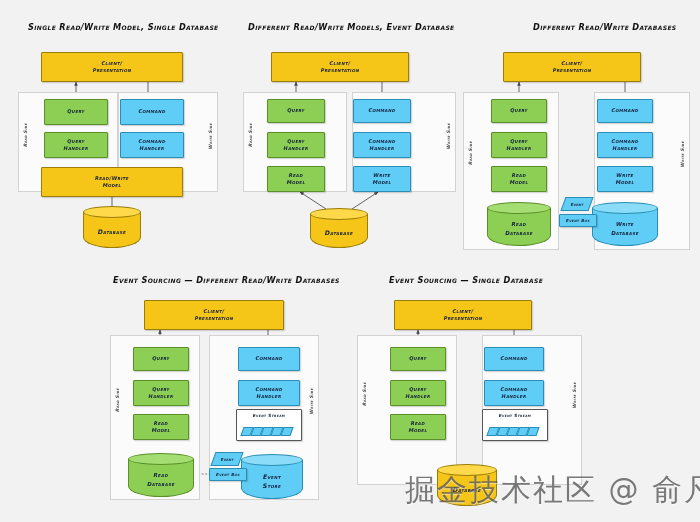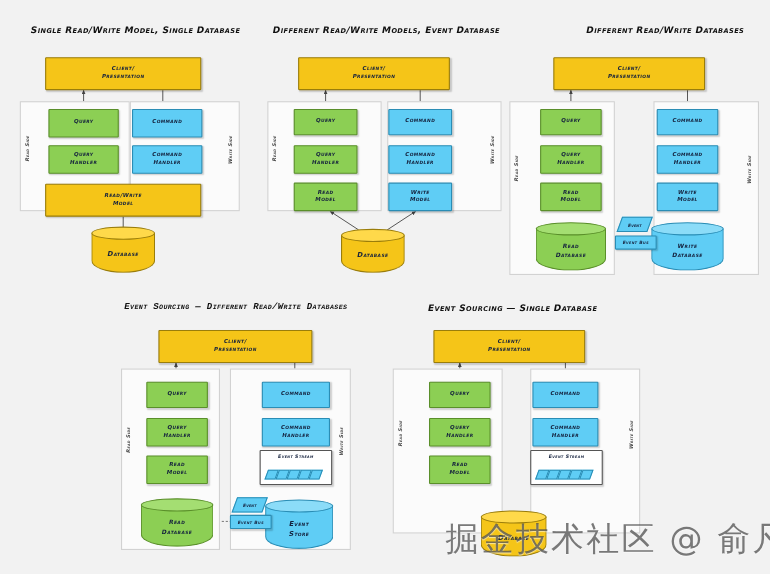--- a/index.html
+++ b/index.html
@@ -355,21 +355,21 @@
 
     <div class="para" style="left:563px;top:197px;width:28px;height:14px;">
       <span>Event</span>
     </div>
     <div class="box b-blue" style="left:559px;top:214px;width:38px;height:13px;font-size:4px;">
       <span>Event Bus</span>
     </div>
   </div>
 
   <div class="panel">
-    <div class="panel-title" style="left:113px;top:275px;font-family:Liberation Mono, monospace;">Event Sourcing — Different Read/Write Databases</div>
+    <div class="panel-title" style="left:113px;top:275px;">Event Sourcing — Different Read/Write Databases</div>
 
     <div class="side" style="left:110px;top:335px;width:90px;height:165px;">
       <div class="side-label" style="left:4px;top:52px;">Read Side</div>
     </div>
     <div class="side" style="left:209px;top:335px;width:110px;height:165px;">
       <div class="side-label" style="right:4px;top:52px;">Write Side</div>
     </div>
 
     <div class="box b-yellow" style="left:144px;top:300px;width:140px;height:30px;">
       <span>Client/</span>

